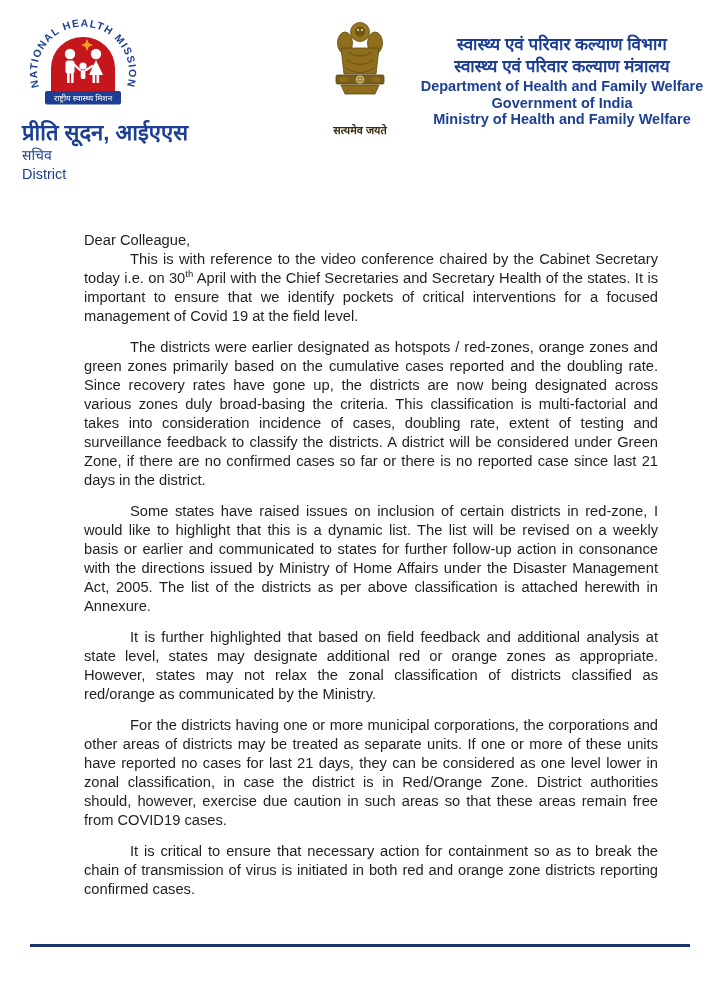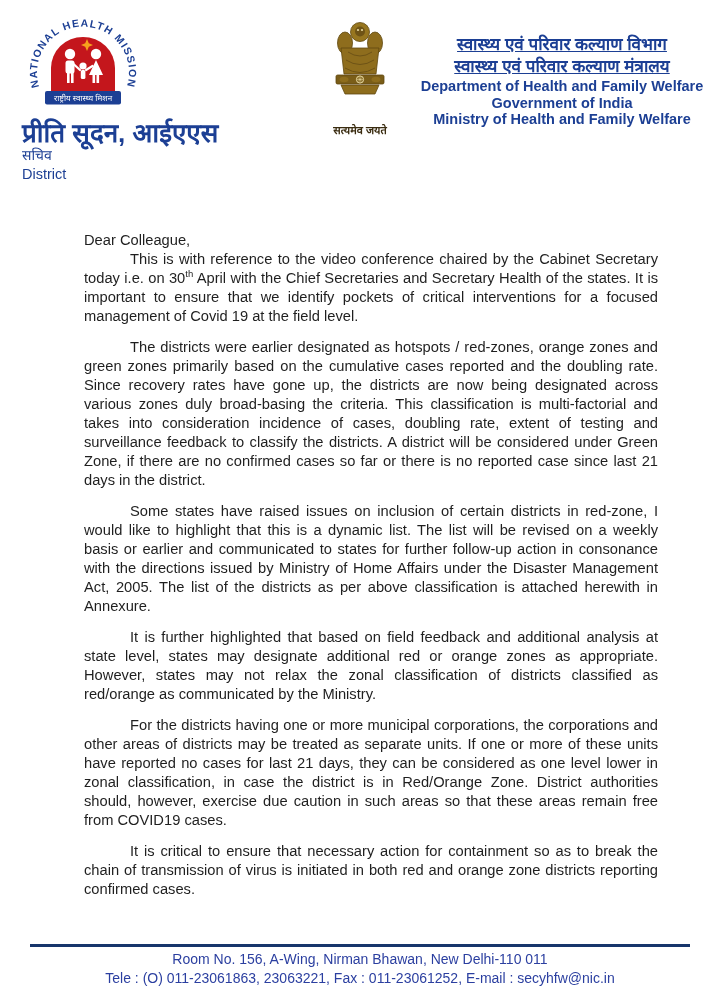--- a/index.html
+++ b/index.html
@@ -9,33 +9,33 @@
     width: 720px;
     height: 1001px;
     margin: 0 auto;
     background: #ffffff;
     font-family: "Liberation Sans", sans-serif;
     overflow: hidden;
   }
   
   .nhm-logo { position: absolute; left: 26px; top: 6px; width: 114px; height: 112px; }
   .officer-block { position: absolute; left: 22px; top: 120px; color: #1c3f94; }
-  .officer-name-hi { font-size: 26px; font-weight: bold; line-height: 26px; }
+  .officer-name-hi { font-size: 22px; font-weight: bold; line-height: 26px; }
   .officer-title-hi { font-size: 14px; line-height: 19px; font-family: Liberation Serif, serif; }
   .officer-name-en { font-size: 17px; font-weight: bold; line-height: 21px; letter-spacing: .3px; margin-top: 2px;}
   .officer-name-en .suffix { font-size: 12.5px; margin-left: 4px; }
   .officer-title-en { font-size: 14.5px; line-height: 18px; }
 
   .emblem-wrap { position: absolute; left: 325px; top: 18px; width: 70px; text-align: center; }
   .emblem-wrap svg { display: block; margin: 0 auto; }
   .emblem-motto { font-size: 11px; font-weight: bold; color: #3a2c10; margin-top: 20px; white-space: nowrap; }
 
   .ministry-block { position: absolute; left: 408px; top: 34px; width: 308px; text-align: center; color: #1c3f94; }
   .ministry-hi1 { font-size: 18px; font-weight: bold; line-height: 23px; }
-  .ministry-hi2, .ministry-hi3 { font-size: 17px; font-weight: bold; line-height: 22px; text-decoration: underline; }
+  .ministry-hi2, .ministry-hi3 { font-size: 17px; font-weight: bold; line-height: 22px; }
   .ministry-en { font-size: 14.5px; font-weight: bold; line-height: 16.5px; }
 
   .ref-block { position: absolute; right: 63px; top: 160px; text-align: right; color: #17375e; font-size: 15px; line-height: 20px; }
   .ref-block .u { text-decoration: underline; }
 
   
   .letter-body {
     position: absolute; left: 84px; top: 231px; width: 574px;
     color: #1f1f1f; font-size: 14.7px; line-height: 19px;
   }
@@ -131,18 +131,14 @@
     <div class="salutation">Dear Colleague,</div>
     <p class="para"><span>This is with reference to the video conference chaired by the Cabinet Secretary today i.e. on 30</span><sup>th</sup><span> April with the Chief Secretaries and Secretary Health of the states. It is important to ensure that we identify pockets of critical interventions for a focused management of Covid 19 at the field level.</span></p>
     <p class="para">The districts were earlier designated as hotspots / red-zones, orange zones and green zones primarily based on the cumulative cases reported and the doubling rate. Since recovery rates have gone up, the districts are now being designated across various zones duly broad-basing the criteria. This classification is multi-factorial and takes into consideration incidence of cases, doubling rate, extent of testing and surveillance feedback to classify the districts. A district will be considered under Green Zone, if there are no confirmed cases so far or there is no reported case since last 21 days in the district.</p>
     <p class="para">Some states have raised issues on inclusion of certain districts in red-zone, I would like to highlight that this is a dynamic list. The list will be revised on a weekly basis or earlier and communicated to states for further follow-up action in consonance with the directions issued by Ministry of Home Affairs under the Disaster Management Act, 2005. The list of the districts as per above classification is attached herewith in Annexure.</p>
     <p class="para">It is further highlighted that based on field feedback and additional analysis at state level, states may designate additional red or orange zones as appropriate. However, states may not relax the zonal classification of districts classified as red/orange as communicated by the Ministry.</p>
     <p class="para">For the districts having one or more municipal corporations, the corporations and other areas of districts may be treated as separate units. If one or more of these units have reported no cases for last 21 days, they can be considered as one level lower in zonal classification, in case the district is in Red/Orange Zone. District authorities should, however, exercise due caution in such areas so that these areas remain free from COVID19 cases.</p>
     <p class="para">It is critical to ensure that necessary action for containment so as to break the chain of transmission of virus is initiated in both red and orange zone districts reporting confirmed cases.</p>
   </div>
 
   <div class="footer-rule"></div>
-  <div class="footer-text">
-    <div class="footer-address">Room No. 156, A-Wing, Nirman Bhawan, New Delhi-110 011</div>
-    <div class="footer-contact">Tele : (O) 011-23061863, 23063221, Fax : 011-23061252, E-mail : secyhfw@nic.in</div>
-  </div>
 
 </div>
 
 </body></html>

